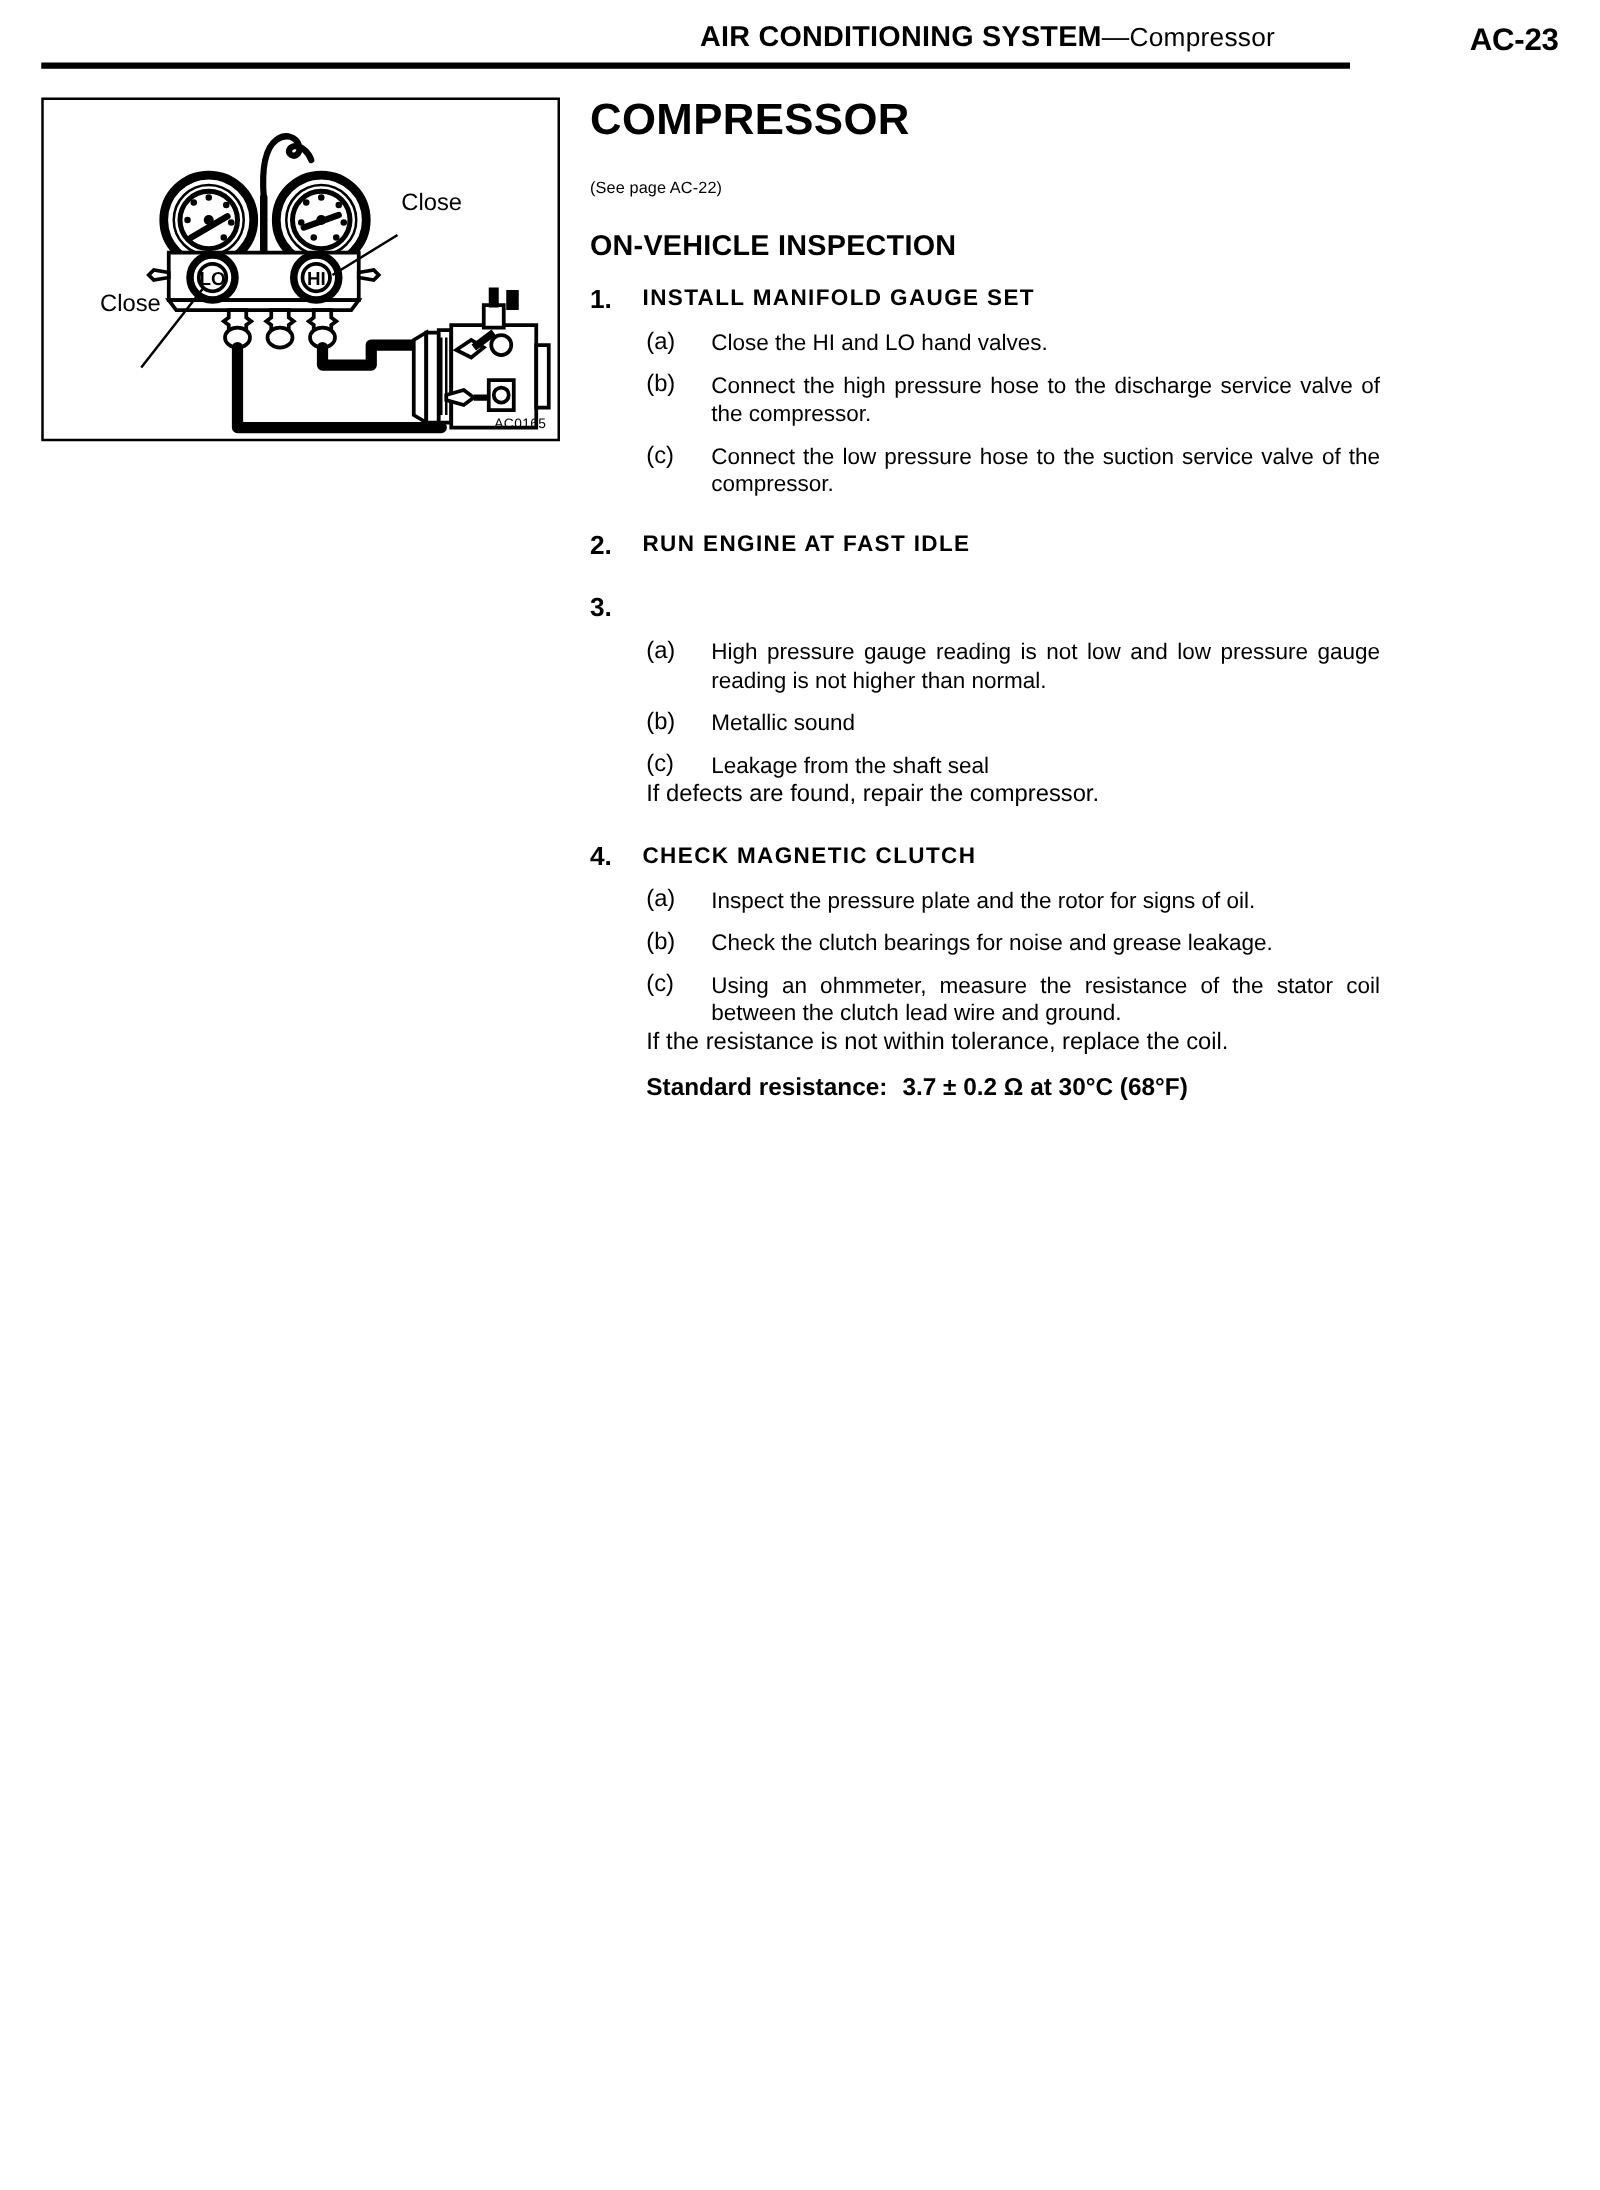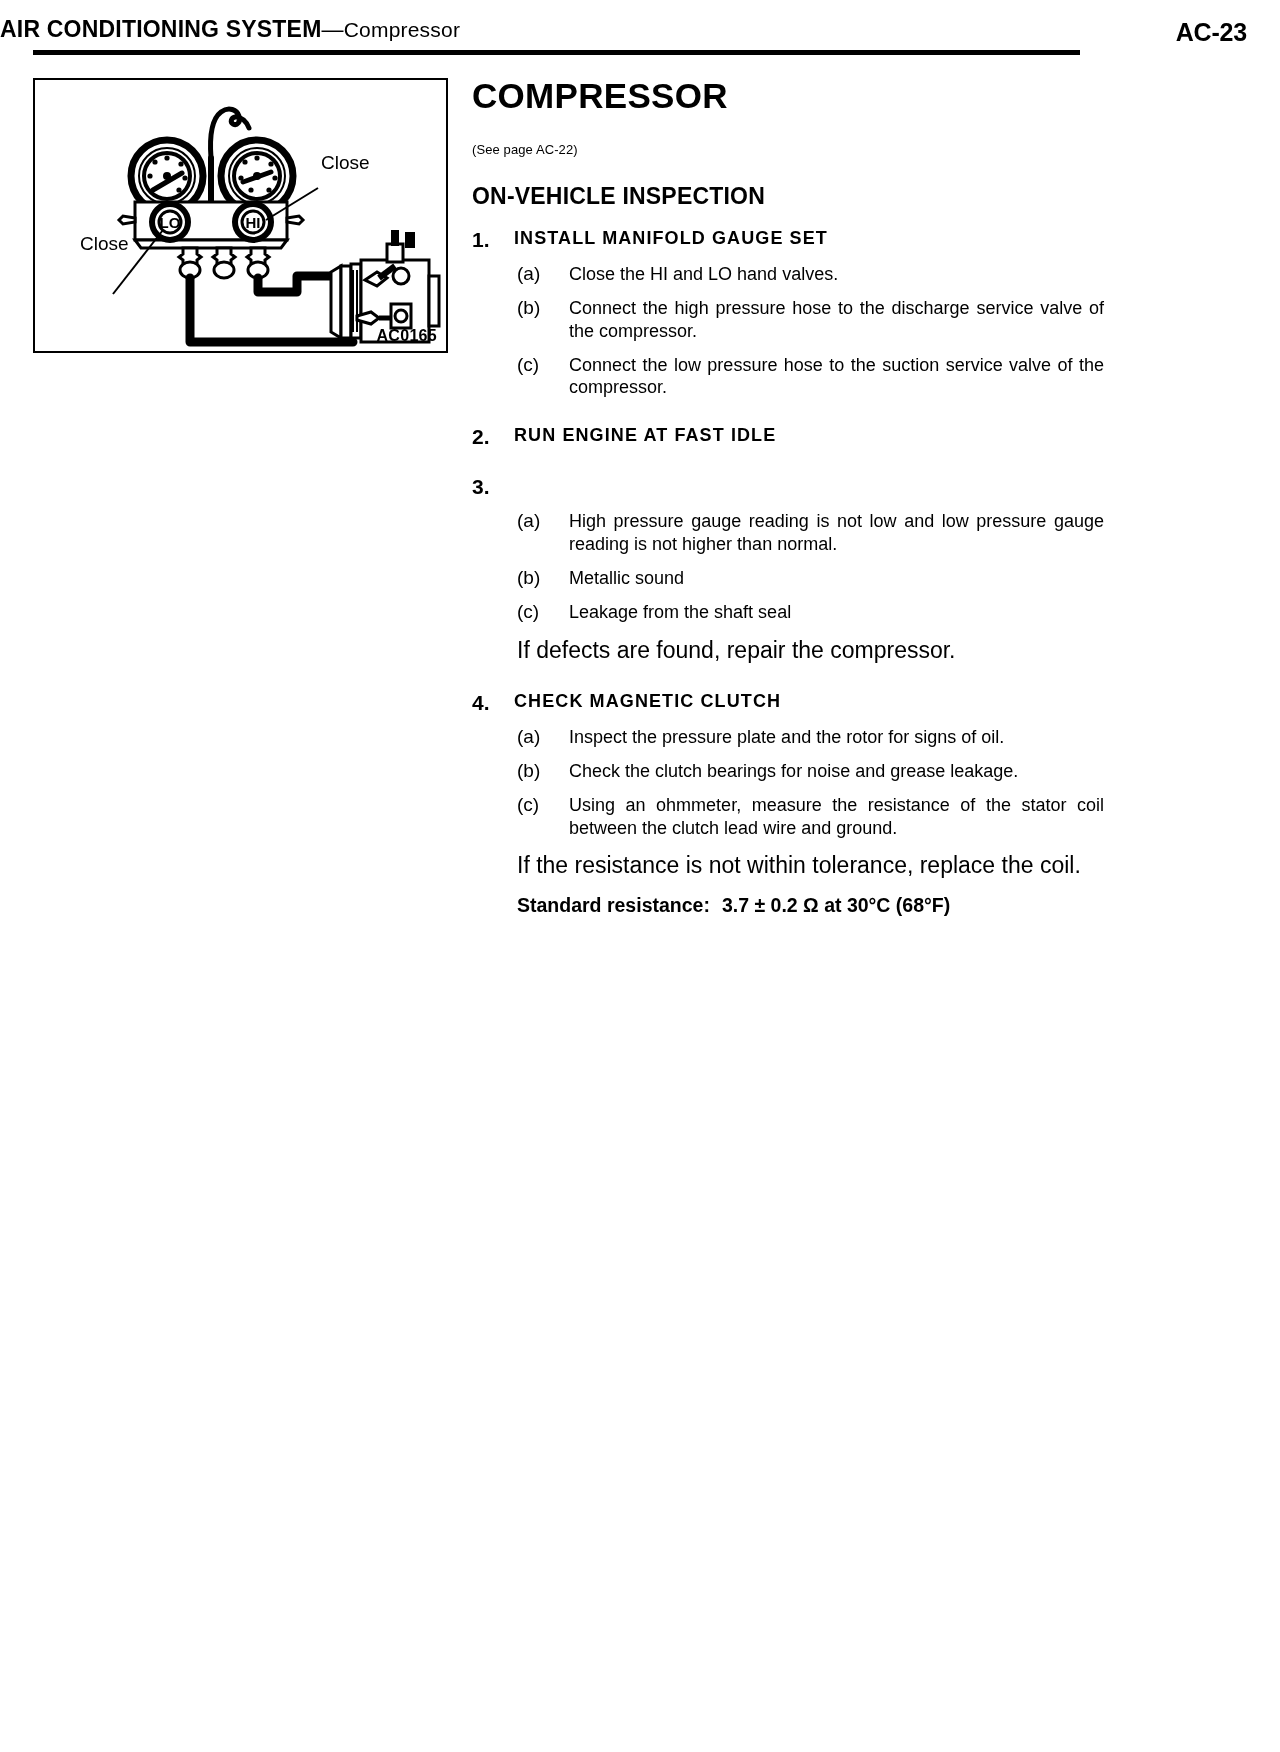--- a/index.html
+++ b/index.html
@@ -23,21 +23,21 @@
     left: 0;
     top: 0;
     width: 1280px;
     height: 58px;
   }
   .header-title {
     position: absolute;
     left: 0;
     top: 16px;
     width: 1020px;
-    text-align: left;
+    text-align: right;
     font-size: 23px;
     letter-spacing: 0.2px;
     white-space: nowrap;
   }
   .header-title .ht-bold {
     font-weight: bold;
   }
   .header-title .ht-dash {
     font-weight: normal;
     font-size: 22px;
@@ -77,23 +77,23 @@
   }
   .figure-svg {
     position: absolute;
     left: 0;
     top: 0;
   }
   .figure-id {
     position: absolute;
     right: 9px;
     bottom: 6px;
-    font-size: 16px;
+    font-size: 11px;
     letter-spacing: 0.3px;
-    font-weight: bold;
+    font-weight: normal;
   }
 
   
   .content {
     position: absolute;
     left: 472px;
     top: 78px;
     width: 632px;
   }
   .doc-title {
@@ -145,23 +145,23 @@
     font-size: 18px;
     line-height: 1.27;
     flex: 1;
   }
   .sub-text.justify {
     text-align: justify;
     text-align-last: left;
   }
 
   .note {
-    margin-top: 12px;
+    margin-top: 0;
     margin-left: 45px;
-    font-size: 23px;
+    font-size: 19px;
     line-height: 1.27;
   }
   .note.justify {
     text-align: justify;
     text-align-last: left;
   }
   .spec {
     margin-top: 13px;
     margin-left: 45px;
     font-size: 19.5px;

